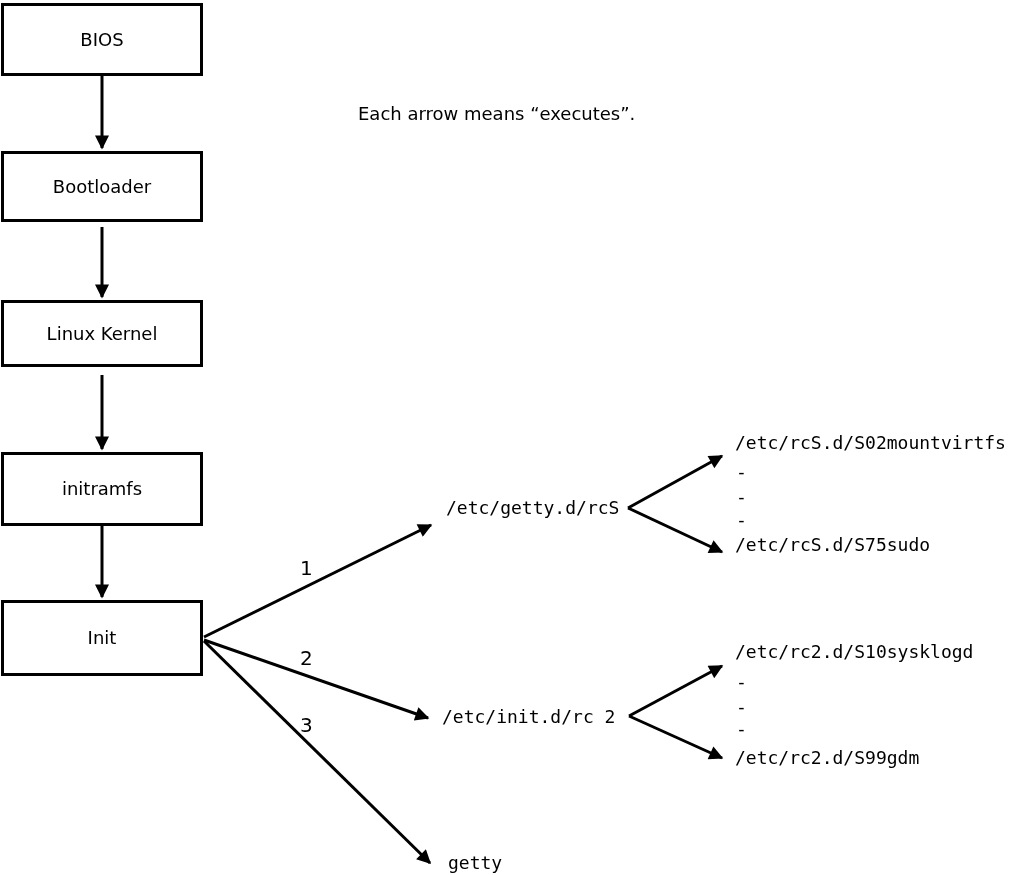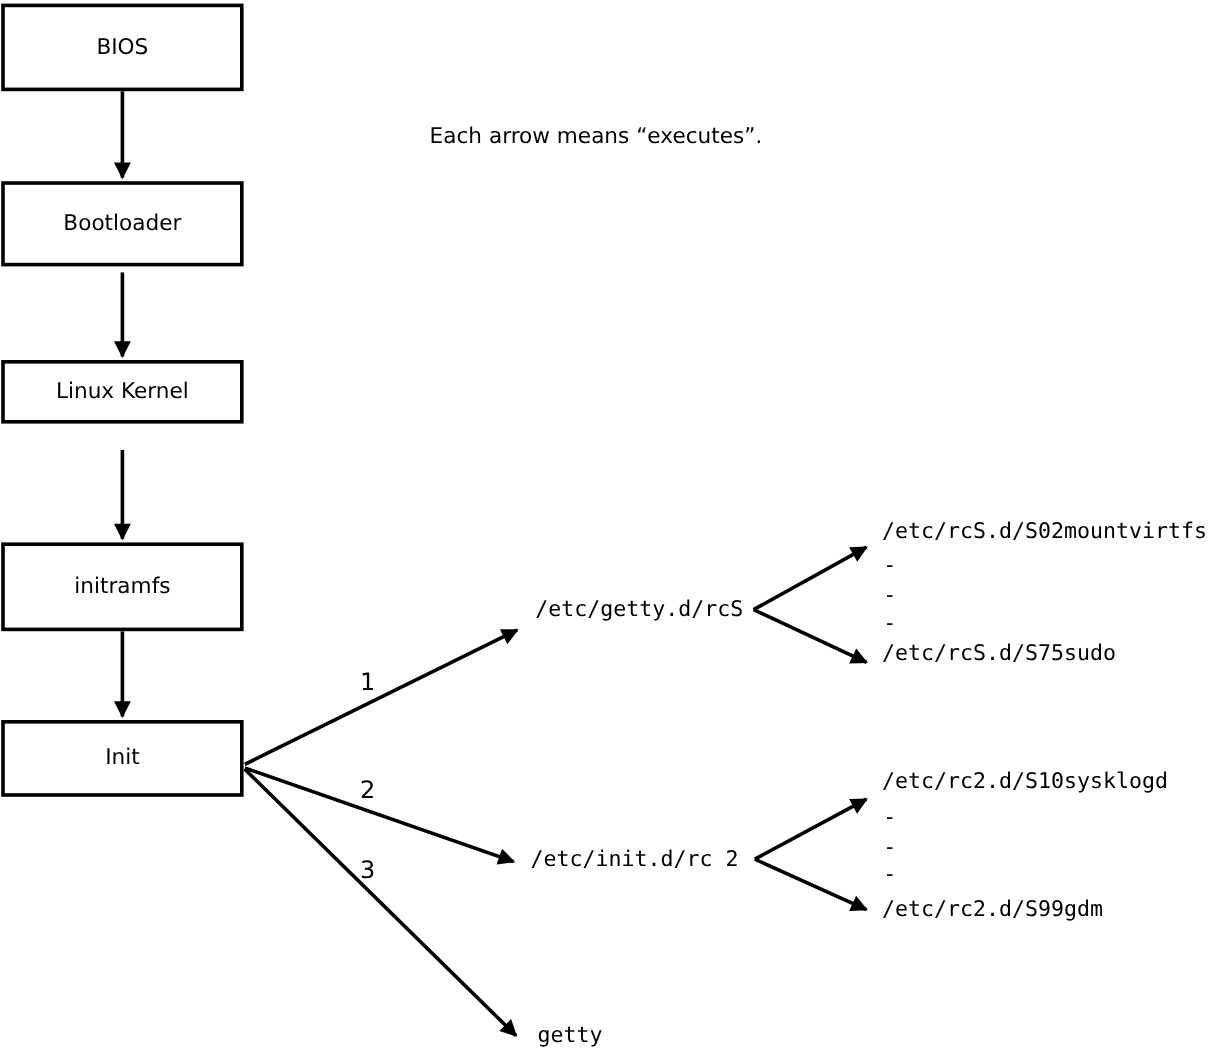--- a/index.html
+++ b/index.html
@@ -26,23 +26,23 @@
     background: #ffffff;
     display: flex;
     align-items: center;
     justify-content: center;
     font-size: 18px;
     line-height: 1;
     white-space: nowrap;
   }
   .box-bios       { top: 3px;   height: 73px; }
   .box-bootloader { top: 151px; height: 71px; }
-  .box-kernel     { top: 300px; height: 53px; }
+  .box-kernel     { top: 300px; height: 67px; }
   .box-initramfs  { top: 452px; height: 74px; }
-  .box-init       { top: 600px; height: 64px; }
+  .box-init       { top: 600px; height: 76px; }
 
   .caption {
     position: absolute;
     left: 358px;
     top: 103px;
     font-size: 18px;
     line-height: 22px;
     white-space: nowrap;
   }
   .num {

